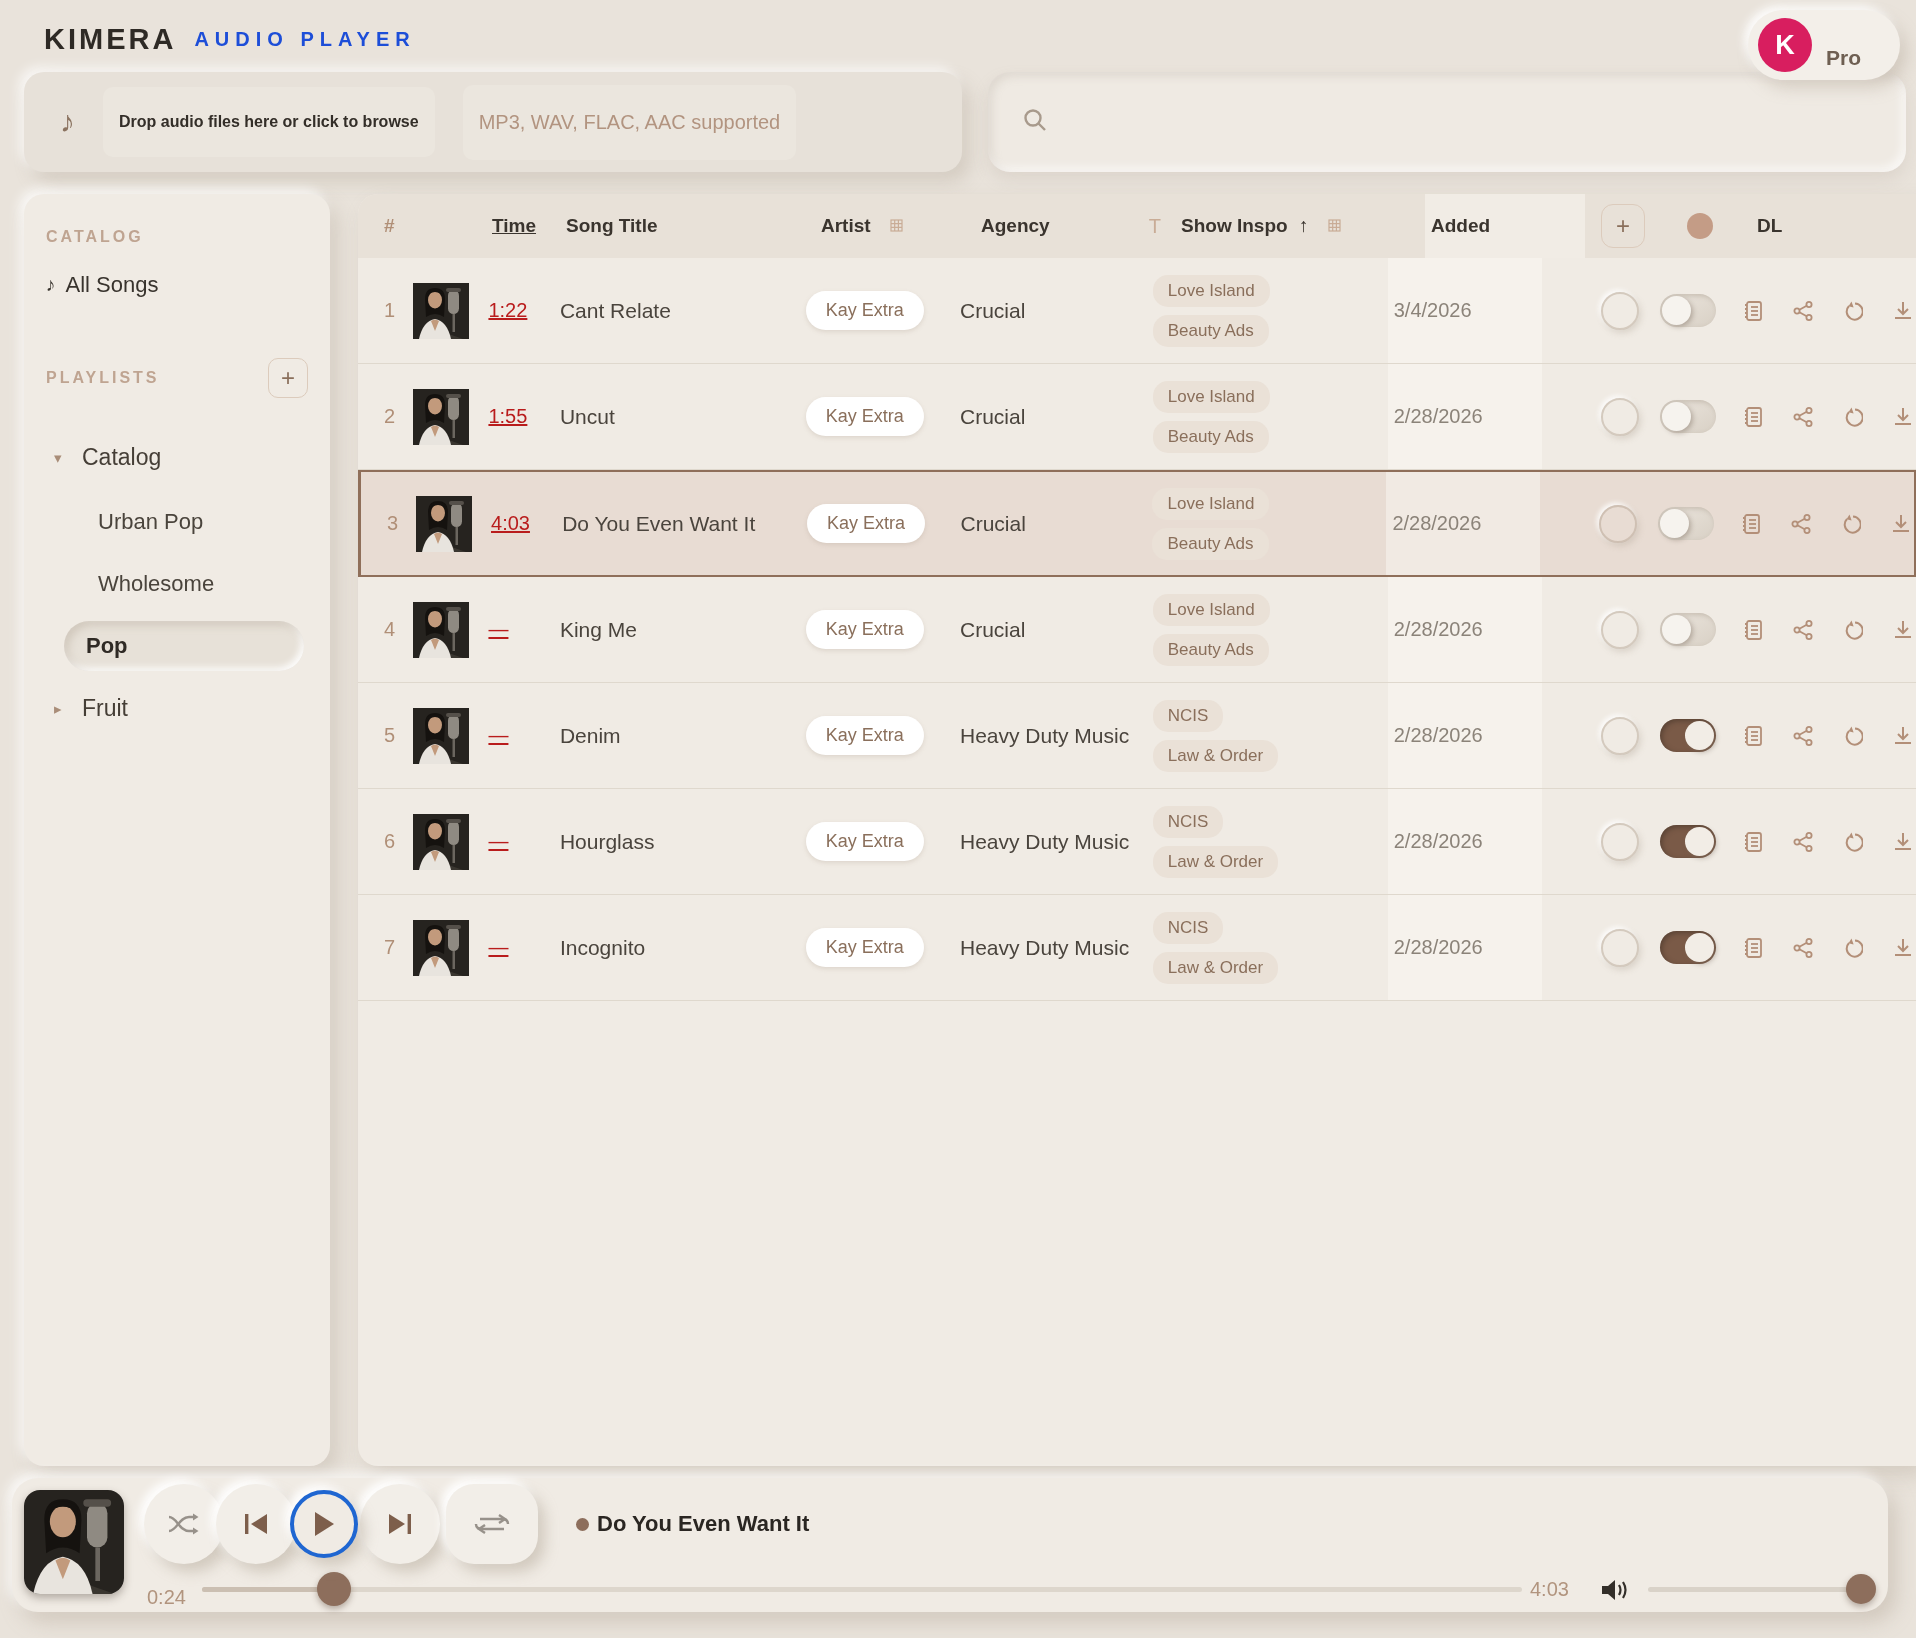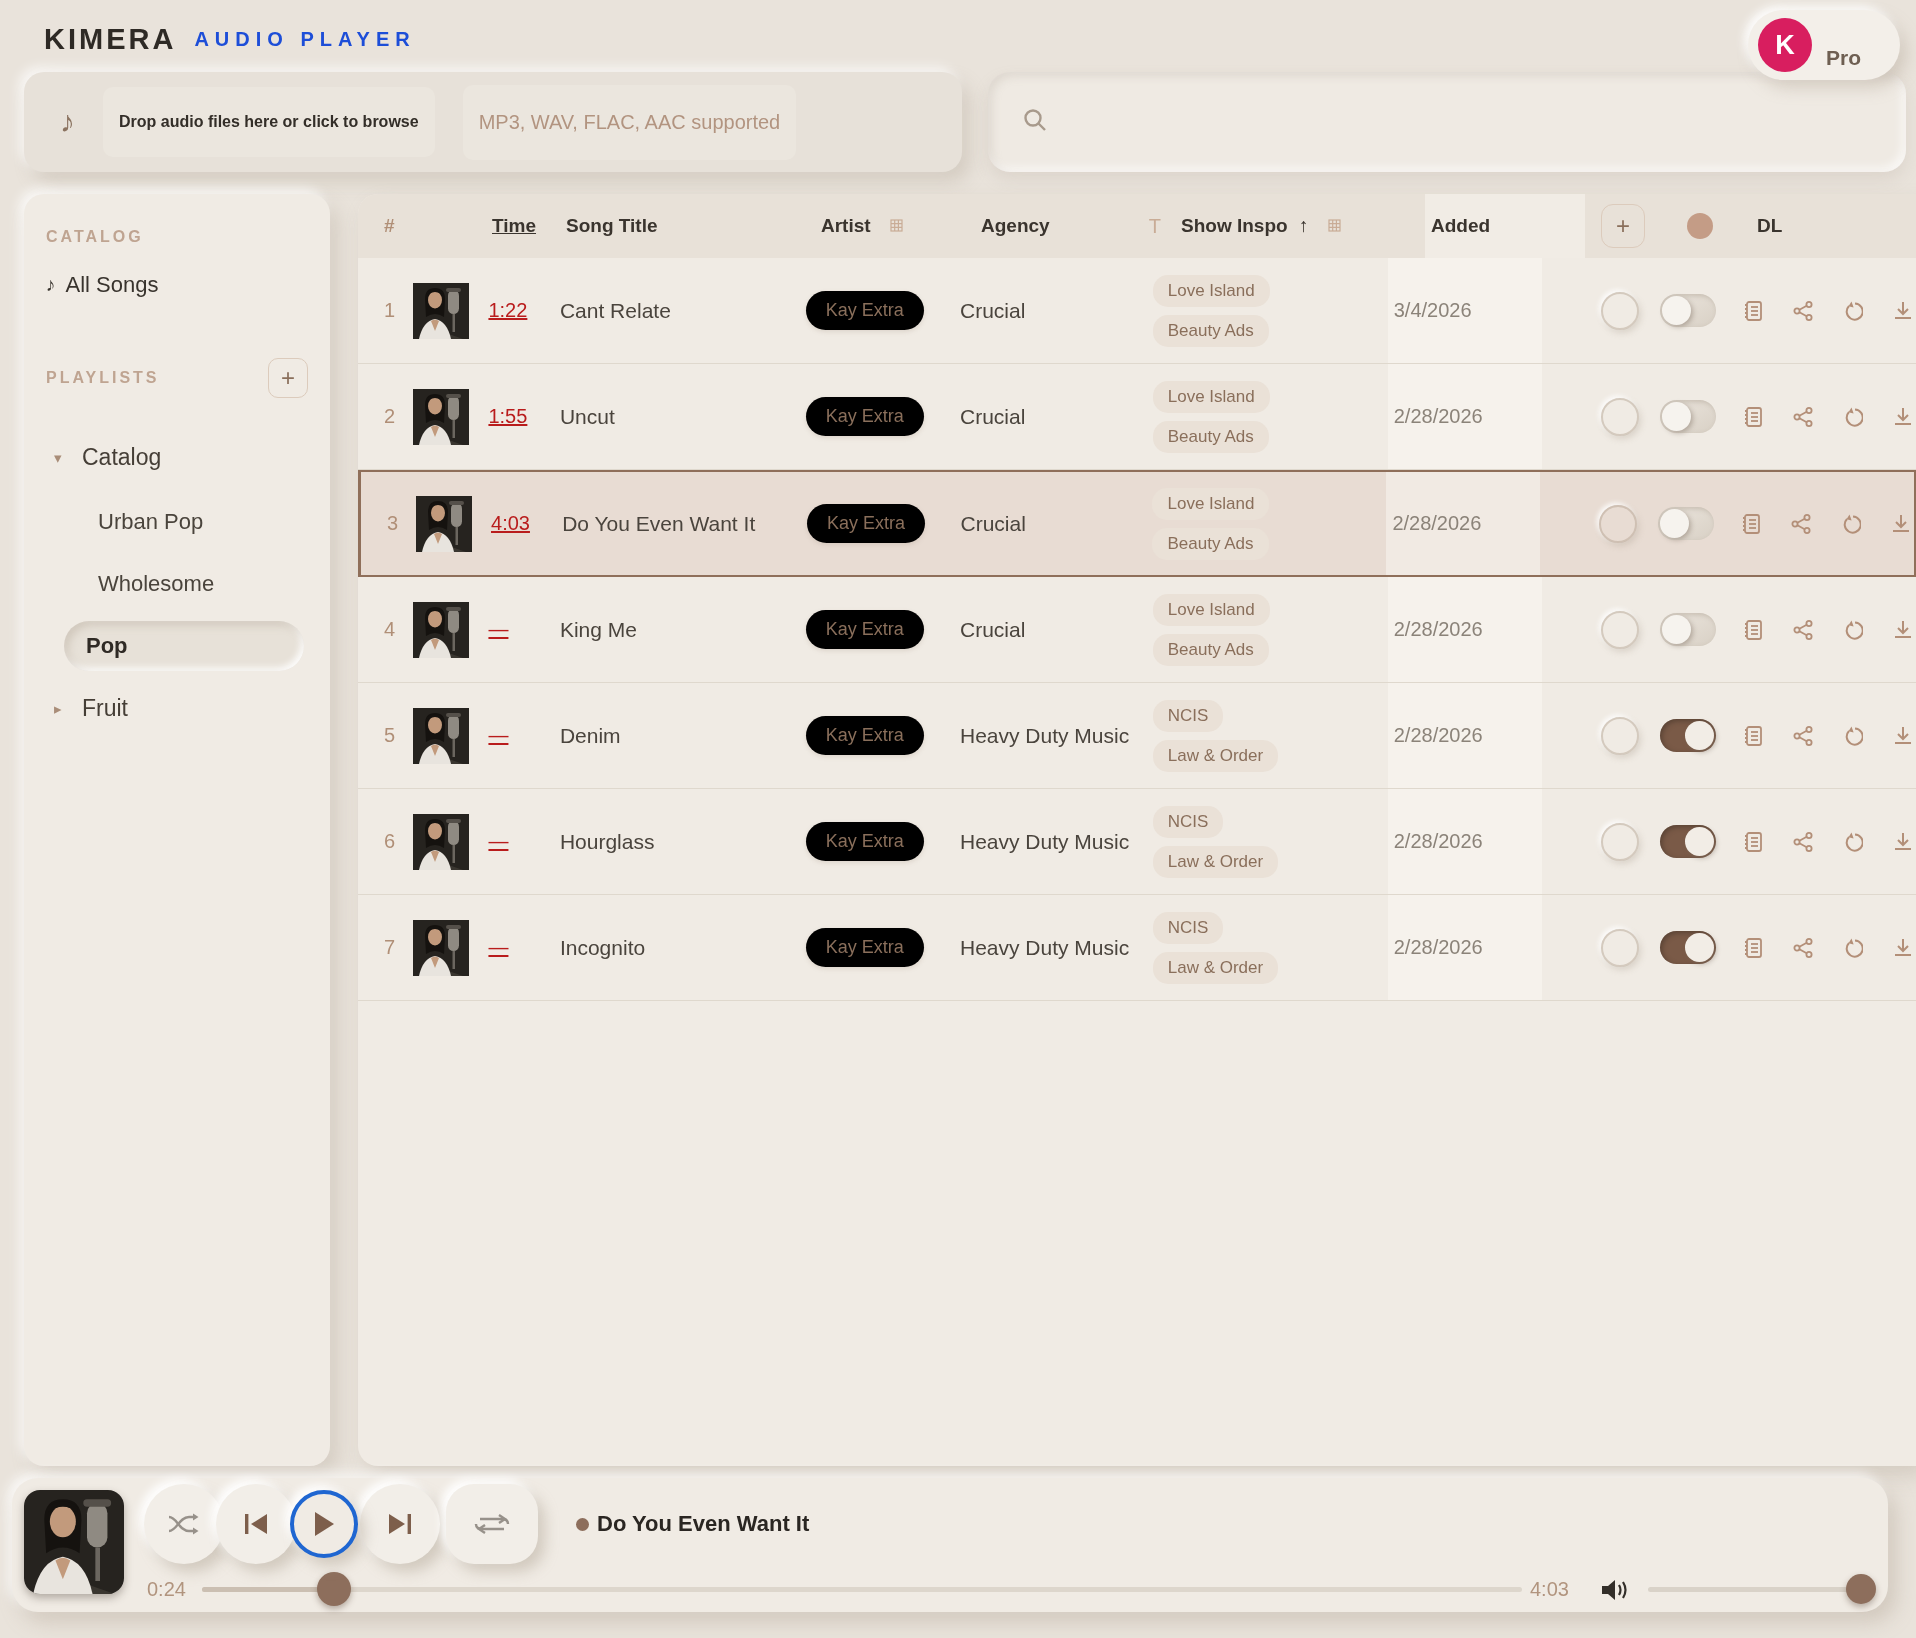--- a/index.html
+++ b/index.html
@@ -100,21 +100,21 @@
   .trow:last-child { border-bottom:1px solid #DFD8CD; }
   .trow.active {
     background:#E8DCD3; border:2px solid #8F6F5A; border-left-width:3px; height:107px;
   }
   .row-num { font-size:20px; color:#B08F77; }
   .thumb { width:56px; height:56px; border-radius:12px; overflow:hidden; box-shadow:0 3px 6px rgba(60,50,40,.35); }
   .thumb svg { display:block; }
   .row-time { font-size:20px; color:#b91c1c; }
   .row-title { font-size:21px; color:#4A443D; }
   .chip {
-    display:inline-block; background:#000000; border-radius:20px; padding:9px 20px;
+    display:inline-block; background:#ffffff; border-radius:20px; padding:9px 20px;
     font-size:18px; color:#8A6F5B; box-shadow:0 2px 4px rgba(166,152,136,.25);
   }
   .row-agency { font-size:21px; color:#4A443D; }
   .tags { display:flex; flex-direction:column; align-items:flex-start; gap:8px; }
   .tag {
     background:#EAE1D7; border-radius:15px; padding:6px 15px; font-size:17px; color:#8A6F5B;
   }
   .row-added { font-size:20px; color:#8B8379; }
 
   .c-controls { padding-left:59px; }
@@ -149,21 +149,21 @@
     width:80px; height:80px; border-radius:50%; background:#F2EEE8; display:flex; align-items:center; justify-content:center;
     box-shadow:7px 8px 14px rgba(166,152,136,.40),-5px -5px 10px #fff; margin-right:-8px;
   }
   .ctl-pad.play {
     width:68px; height:68px; border:4px solid var(--accent_blue,#1F66D1); background:#F0EBE4; margin:0 2px; z-index:2;
   }
   .ctl-pad.wide { width:92px; border-radius:28px; margin-left:14px; }
   .now-dot { width:13px; height:13px; border-radius:50%; background:#8D6E5C; margin:0 8px 0 46px; }
   .now-title { font-size:22px; font-weight:bold; color:#2A2622; }
   .progress-row { position:absolute; left:0; right:0; top:96px; height:34px; }
-  .elapsed { position:absolute; left:135px; top:4px; font-size:20px; color:#B1947E; }
+  .elapsed { position:absolute; left:135px; top:12px; font-size:20px; color:#B1947E; }
   .p-track { position:absolute; left:190px; width:1320px; top:13px; height:5px; border-radius:3px; background:#DDD6CC; }
   .p-fill { height:5px; border-radius:3px; background:#CBBFB2; width:10%; }
   .p-knob { position:absolute; top:-15px; width:34px; height:34px; border-radius:50%; background:#8D6E5C; left:10%; margin-left:-17px; box-shadow:0 3px 6px rgba(90,70,55,.4); }
   .duration { position:absolute; left:1518px; top:4px; font-size:20px; color:#B1947E; }
   .vol-icon { position:absolute; left:1588px; top:3px; }
   .v-track { position:absolute; left:1636px; width:224px; top:13px; height:5px; border-radius:3px; background:#D9D2C8; }
   .v-knob { position:absolute; right:-4px; top:-13px; width:30px; height:30px; border-radius:50%; background:#8D6E5C; box-shadow:0 3px 6px rgba(90,70,55,.4); }
 </style>
 </head>
 <body style="--page_bg: #E9E3DB; --accent_pink: #D81E5F; --accent_blue: #1F66D1; --toggle_on: #7A5A47; --icon_brown: #B38F78;">

